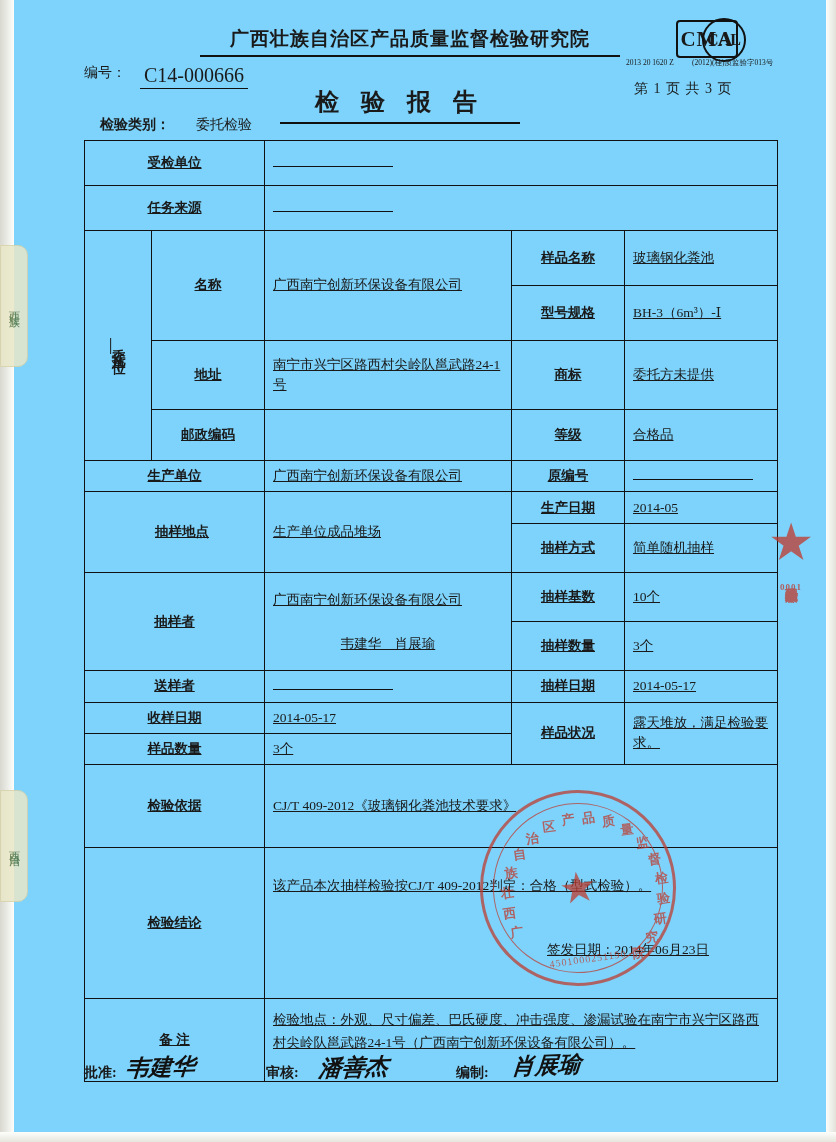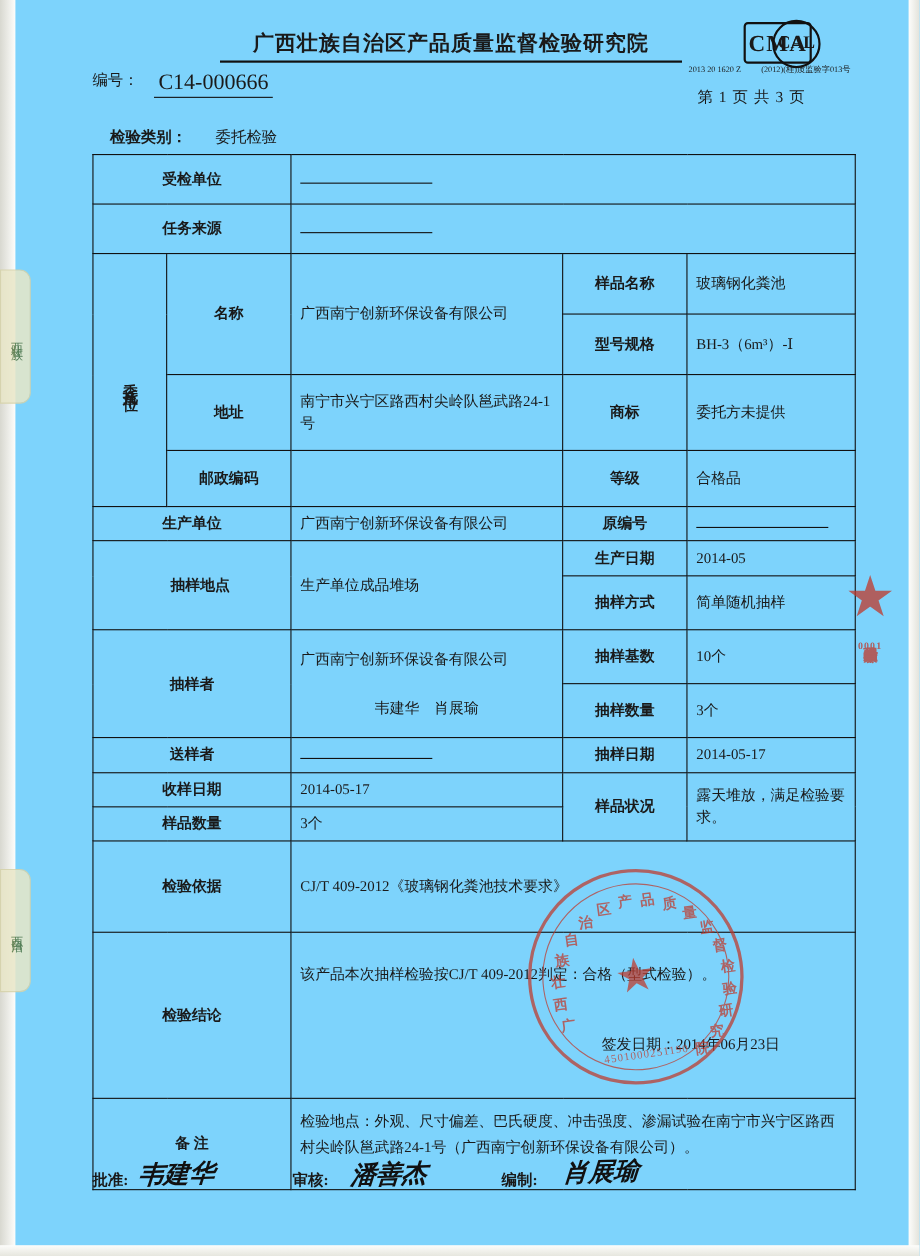--- a/index.html
+++ b/index.html
@@ -72,20 +72,21 @@
     position:absolute; left:84px; top:140px;
     width:694px;
     border-collapse:collapse;
     font-size:13.5px;
   }
   table.doc td {
     border:1px solid #111;
     padding:5px 8px;
     vertical-align:middle;
     line-height:1.5;
+    text-decoration:underline;
   }
   .lbl { font-weight:bold; text-align:center; white-space:nowrap; }
   .lbl-wide { width:112px; }
   .lbl-sub { width:96px; }
   .blank-line { display:inline-block; width:120px; border-bottom:1px solid #111; height:9px; }
   .vert { writing-mode: vertical-rl; text-orientation: upright; letter-spacing:4px; font-weight:bold; margin:0 auto; }
   .tall { height:34px; }
 
   .sig-row { position:absolute; left:84px; top:1046px; width:694px; font-size:14px; }
   .sig-label { font-weight:bold; }
@@ -151,20 +152,21 @@
   <div class="hdr-title">广西壮族自治区产品质量监督检验研究院</div>
 
   <div class="cma">CMA</div>
   <div class="cma-sub">2013 20 1620 Z</div>
   <div class="cal">CAL</div>
   <div class="cal-sub">(2012)(桂)质监验字013号</div>
 
   <div class="docno-label">编号：</div>
   <div class="docno-val">C14-000666</div>
 
+  <div class="main-title">检 验 报 告</div>
   <div class="pageno">第 1 页 共 3 页</div>
 
   <div class="cat-label">检验类别：</div>
   <div class="cat-val">委托检验</div>
 
   <table class="doc">
     <tbody>
         <tr>
       <td class="lbl lbl-wide tall" colspan="2">受检单位</td>
       <td colspan="3"><span class="blank-line"></span></td>

